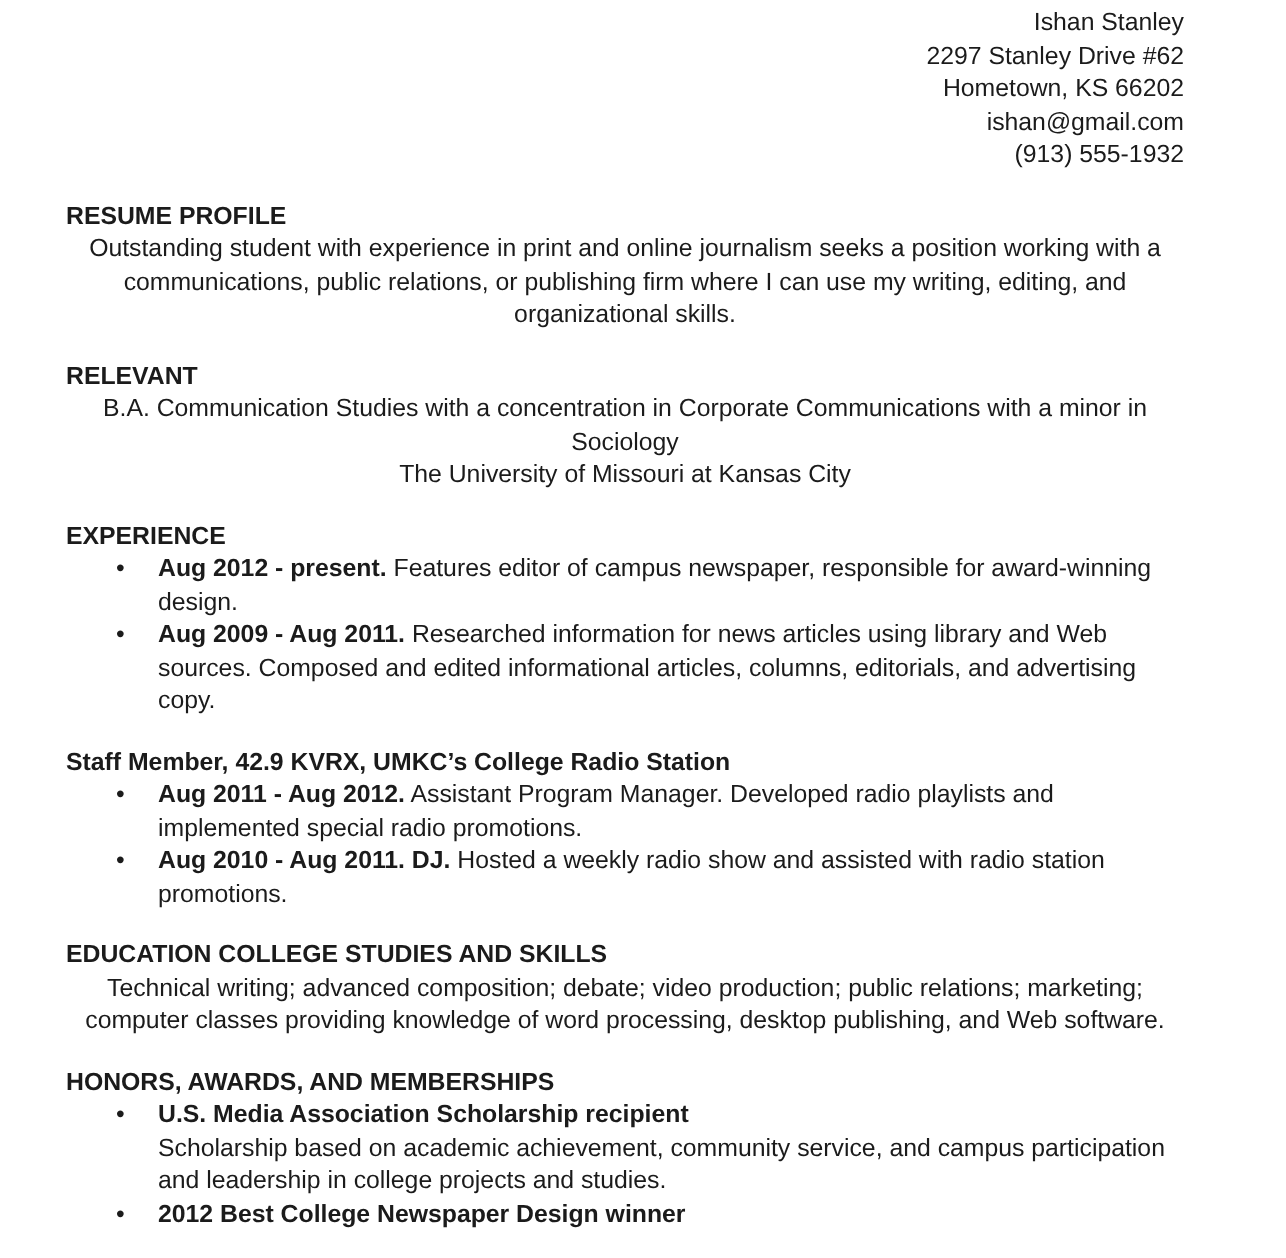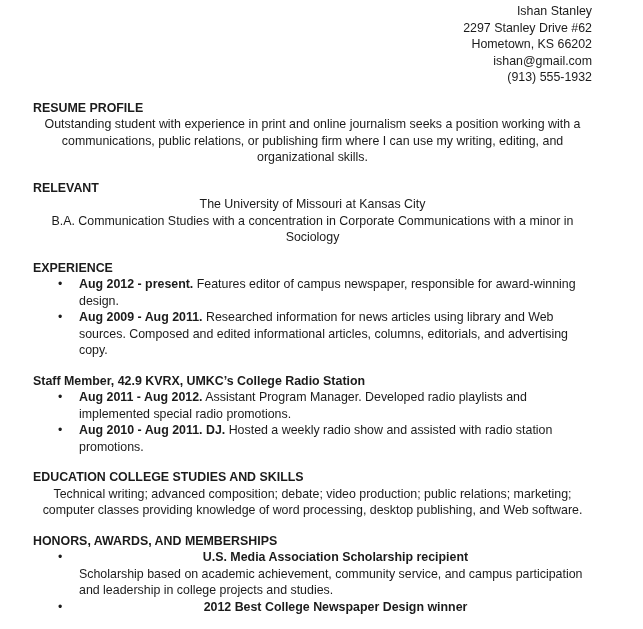--- a/index.html
+++ b/index.html
@@ -37,21 +37,21 @@
   ul.bullets li {
     position: relative;
     padding-left: 46px;
   }
   ul.bullets li .marker {
     position: absolute;
     left: 25px;
     top: 0;
   }
   .dates-bold { font-weight: bold; }
-  .honor-title { font-weight: bold; display: block; text-align: center; }
+  .honor-title { font-weight: bold; display: block; }
   .honor-desc { display: block; }
   p { margin: 0; text-align: center; }
 </style>
 </head>
 <body>
 
 <div class="doc">
 
   <div class="contact-block">
     <span class="line">Ishan Stanley</span>
@@ -61,22 +61,22 @@
     <span class="line">(913) 555-1932</span>
   </div>
 
   <div class="section">
     <span class="section-heading">RESUME PROFILE</span>
     <p>Outstanding student with experience in print and online journalism seeks a position working with a communications, public relations, or publishing firm where I can use my writing, editing, and organizational skills.</p>
   </div>
 
   <div class="section">
     <span class="section-heading">RELEVANT</span>
+    <p>B.A. Communication Studies with a concentration in Corporate Communications with a minor in Sociology</p>
     <p>The University of Missouri at Kansas City</p>
-    <p>B.A. Communication Studies with a concentration in Corporate Communications with a minor in Sociology</p>
   </div>
 
   <div class="section">
     <span class="section-heading">EXPERIENCE</span>
 
     <ul class="bullets">
       <li>
         <span class="marker">•</span>
         <span class="dates-bold">Aug 2012 - present.</span>
         <span>Features editor of campus newspaper, responsible for award-winning design.</span>

